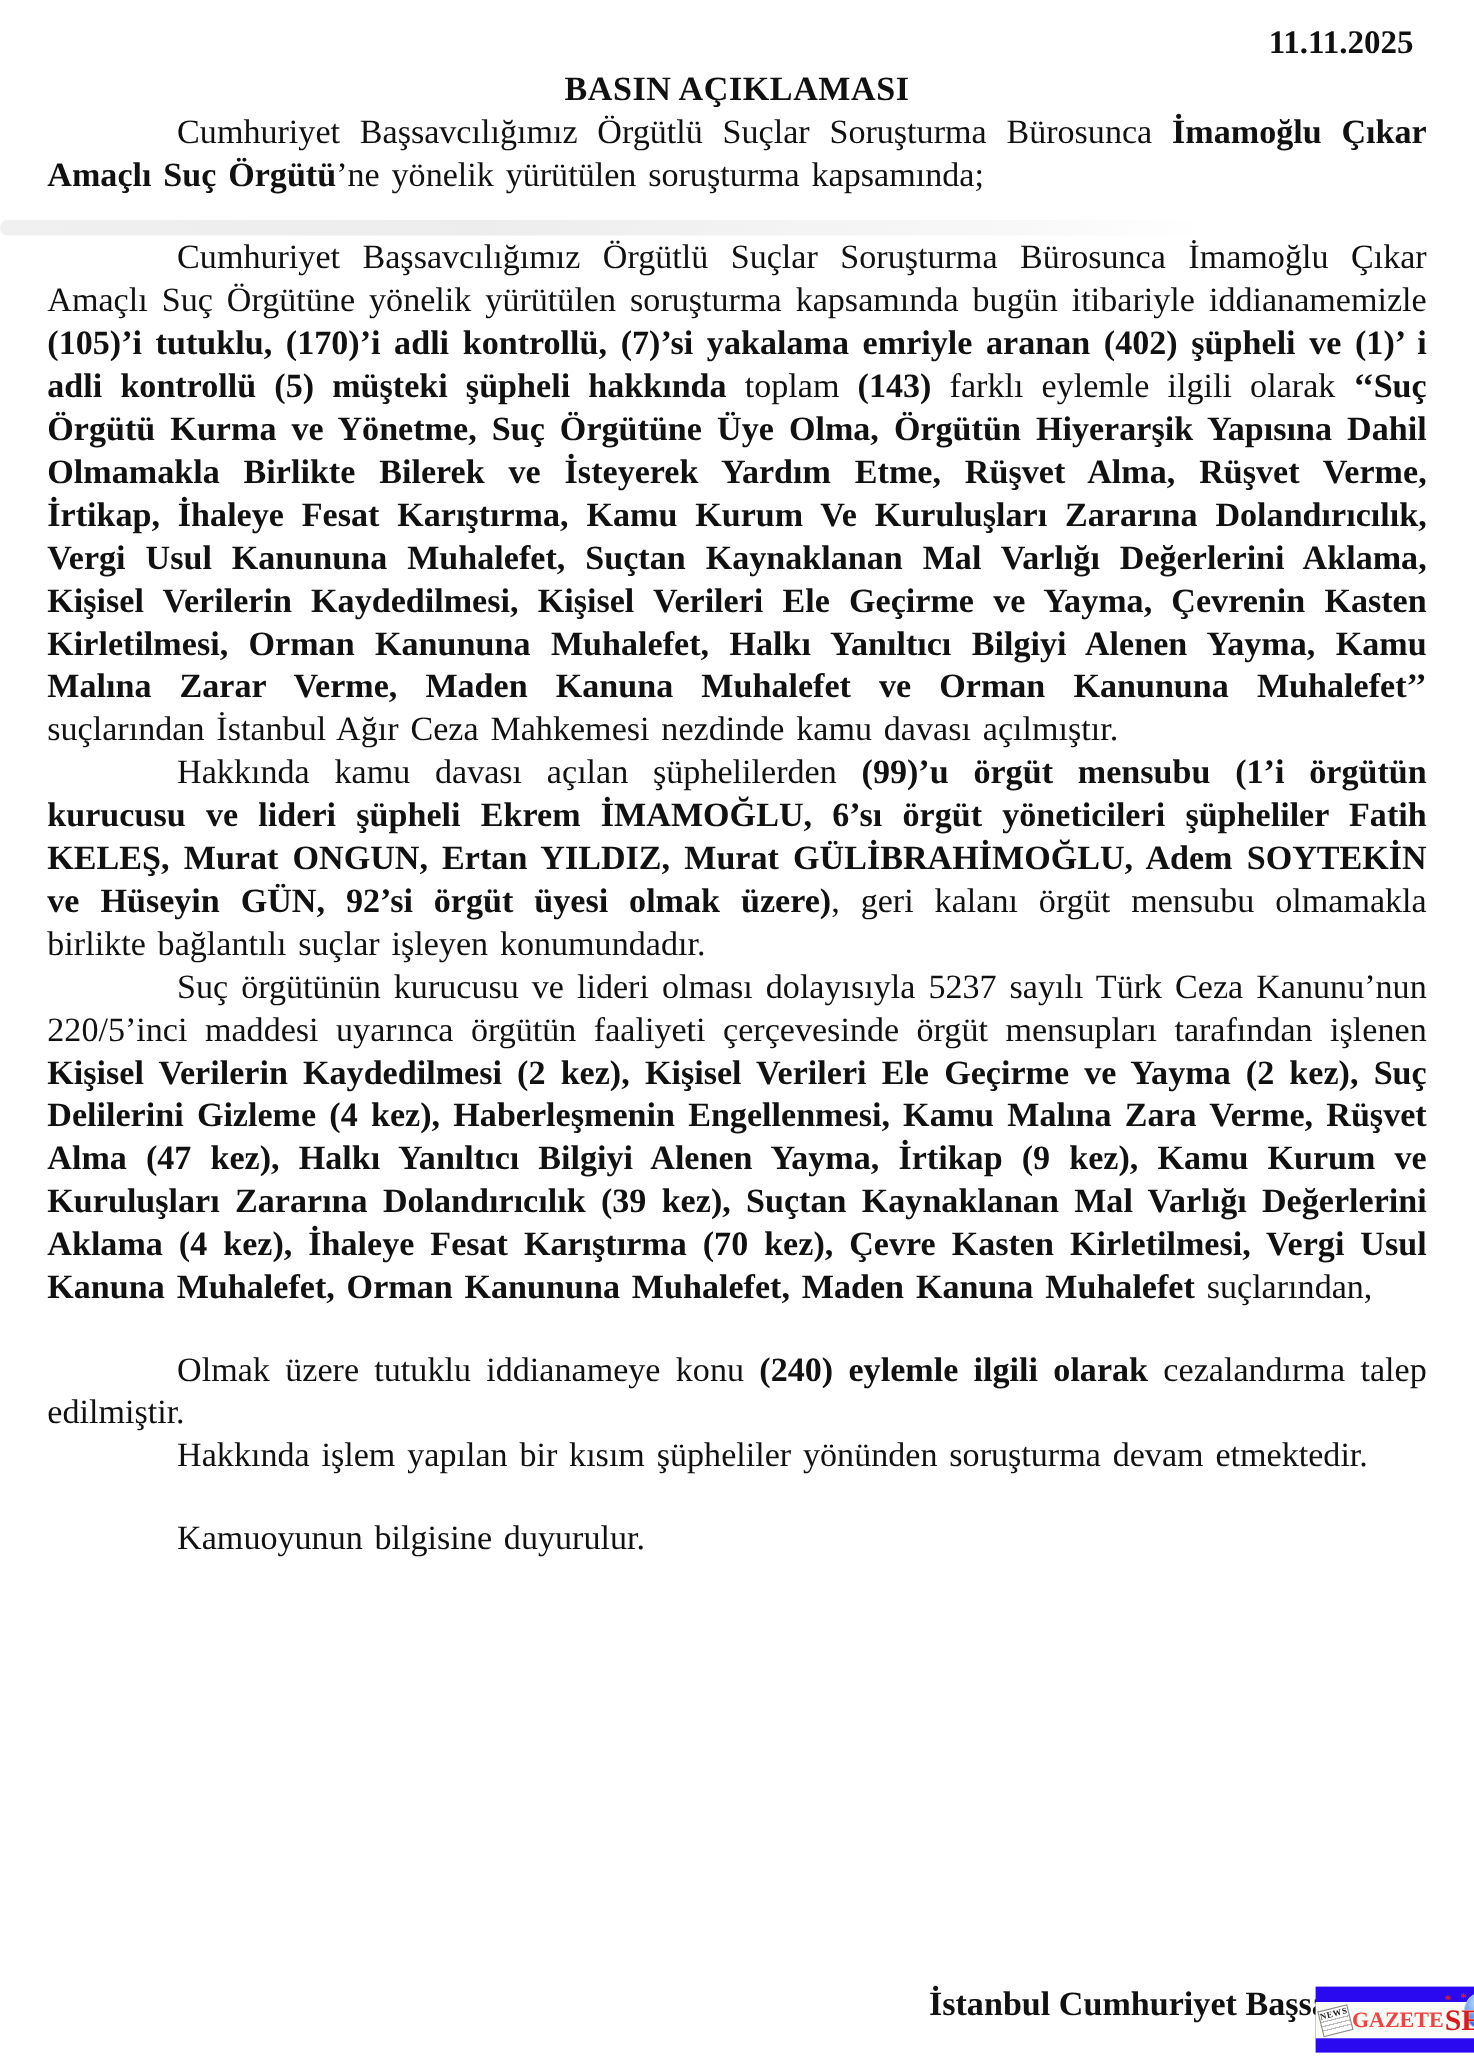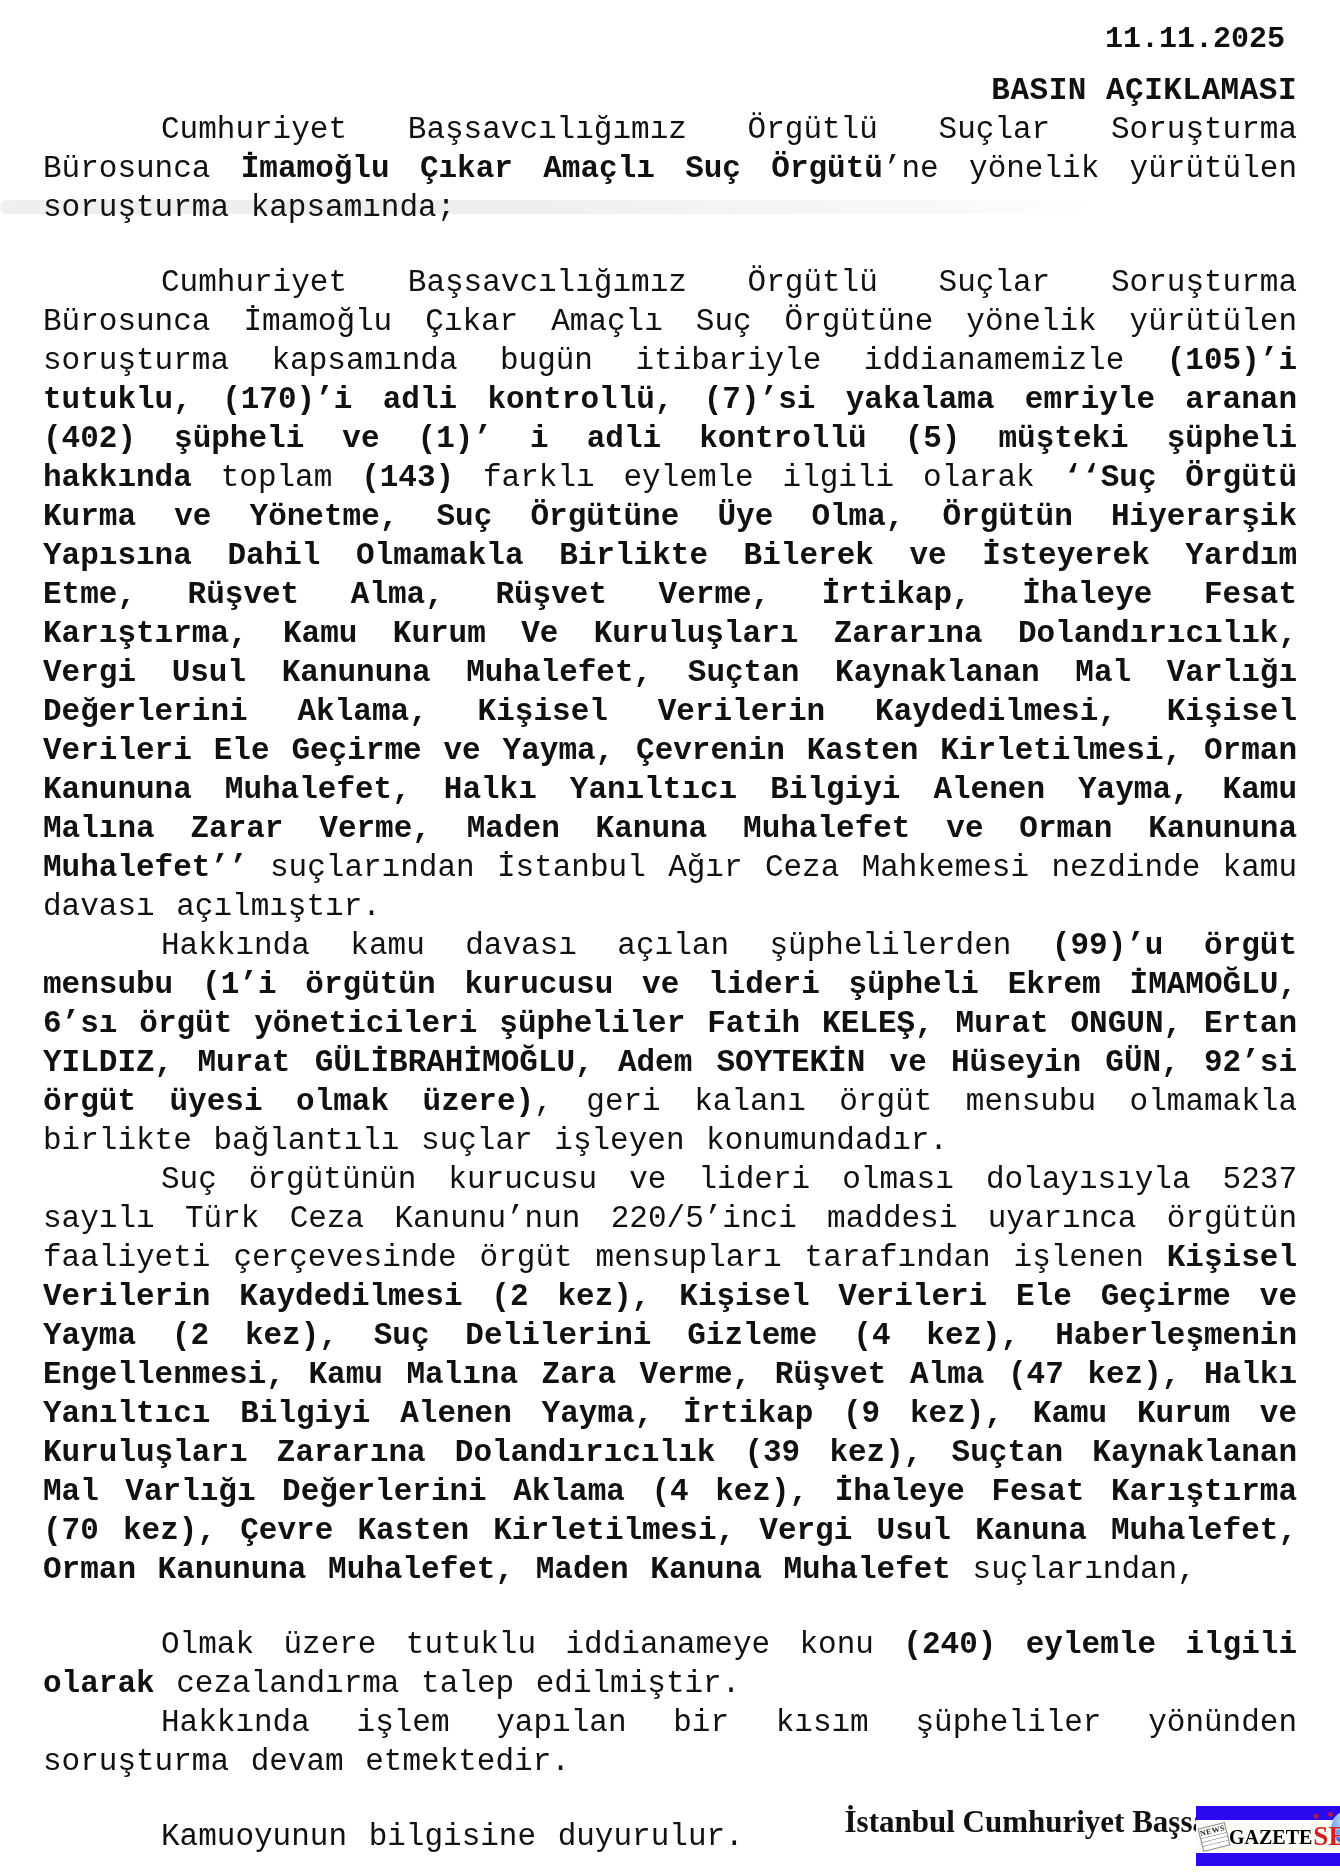--- a/index.html
+++ b/index.html
@@ -13,33 +13,32 @@
     position: relative;
     overflow: hidden;
     font-family: "Liberation Serif", serif;
     color: #111111;
   }
   .page {
     position: absolute;
     left: 43px;
     right: 43px;
     top: 0;
-    font-family: Liberation Mono, monospace;
   }
   .date {
     margin-top: 20px;
     text-align: right;
     font-weight: bold;
     font-size: 30px;
     line-height: 38px;
     padding-right: 12px;
   }
   .title {
-    margin-top: 14px;
-    text-align: right;
+    margin-top: 4px;
+    text-align: center;
     font-weight: bold;
     font-size: 31px;
     line-height: 38px;
     letter-spacing: 0.5px;
   }
   .content {
   }
   p.para {
     margin: 0;
     font-size: 31px;
@@ -177,21 +176,21 @@
     </div>
 </div>
 
 <div class="signature">İstanbul Cumhuriyet Başsa</div>
 
 <div class="logo" id="logo" style="background: rgb(42, 8, 240);">
   <div class="logo-band">
     <div class="logo-news">
       <span class="news-label">NEWS</span>
     </div>
-    <span class="logo-gazete" id="logo-gazete" style="color: #000000;">GAZETE</span>
+    <span class="logo-gazete" id="logo-gazete" style="color: #ef4444;">GAZETE</span>
     <span class="logo-ses-wrap">
       <span class="logo-globe"></span>
       <span class="sparkle sparkle-1">*</span>
       <span class="sparkle sparkle-2">*</span>
       <span class="logo-ses" id="logo-ses" style="color: rgb(216, 28, 28);">SES</span>
     </span>
   </div>
 </div>
 
 </body></html>

